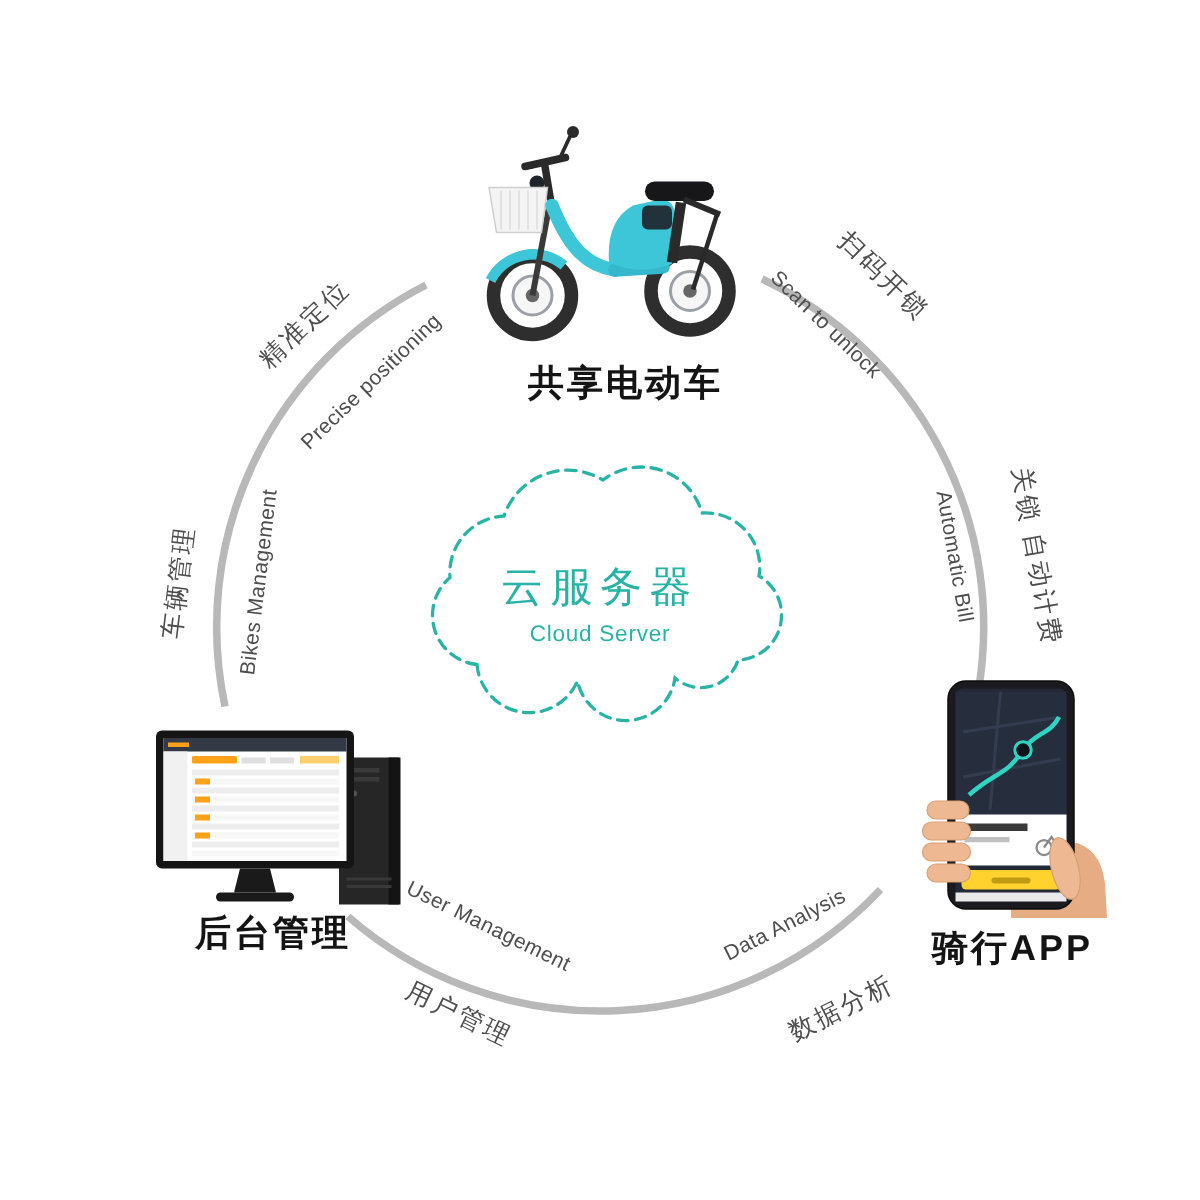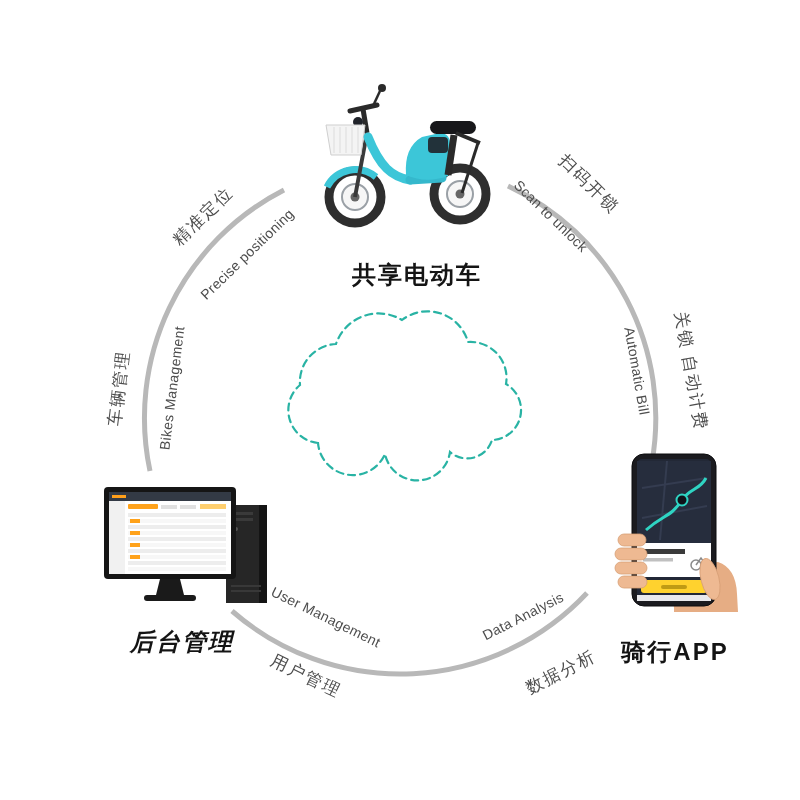--- a/index.html
+++ b/index.html
@@ -2,35 +2,35 @@
 <html><head>
 <meta charset="utf-8">
 <style>
   html,body{margin:0;padding:0;background:#fff;}
   body{font-family:"Liberation Sans","DejaVu Sans",sans-serif;}
   .stage{position:relative;width:800px;height:800px;background:#ffffff;overflow:hidden;}
   .layer{position:absolute;left:0;top:0;}
   .arc-label{position:absolute;white-space:nowrap;color:#4d4d4d;}
   .arc-zh{font-size:17px;letter-spacing:2px;}
   .arc-en{font-size:14px;letter-spacing:0.3px;}
-  .node-label{position:absolute;white-space:nowrap;color:#141414;font-size:24px;font-weight:bold;letter-spacing:2px;transform:translate(-50%,-50%);margin-top:20px;}
+  .node-label{position:absolute;white-space:nowrap;color:#141414;font-size:24px;font-weight:bold;letter-spacing:2px;transform:translate(-50%,-50%);}
   .pos-zh-precise{left:203px;top:216px;transform:translate(-50%,-50%) rotate(-44deg);}
   .pos-en-precise{left:247px;top:254px;transform:translate(-50%,-50%) rotate(-44deg);}
   .pos-zh-bikes{left:119px;top:388px;transform:translate(-50%,-50%) rotate(-83deg);}
   .pos-en-bikes{left:172px;top:388px;transform:translate(-50%,-50%) rotate(-83deg);}
   .pos-zh-scan{left:589px;top:184px;transform:translate(-50%,-50%) rotate(44deg);}
   .pos-en-scan{left:551px;top:216px;transform:translate(-50%,-50%) rotate(44deg);}
   .pos-zh-bill{left:691px;top:371px;transform:translate(-50%,-50%) rotate(80deg);}
   .pos-en-bill{left:637px;top:371px;transform:translate(-50%,-50%) rotate(80deg);}
   .pos-zh-user{left:306px;top:676px;transform:translate(-50%,-50%) rotate(26deg);}
   .pos-en-user{left:326px;top:617px;transform:translate(-50%,-50%) rotate(26deg);}
   .pos-zh-data{left:561px;top:672px;transform:translate(-50%,-50%) rotate(-27deg);}
   .pos-en-data{left:523px;top:616px;transform:translate(-50%,-50%) rotate(-27deg);}
   .pos-bike-label{left:417px;top:255px;}
-  .pos-admin-label{left:182px;top:622px;font-style:italic;}
+  .pos-admin-label{left:182px;top:622px;}
   .pos-app-label{left:675px;top:632px;text-align:center;}
   .cloud-text{position:absolute;left:400px;top:402px;transform:translate(-50%,-50%);text-align:center;color:#29b3a4;}
   .cloud-title{font-size:28px;letter-spacing:5px;font-weight:500;}
   .cloud-sub{font-size:15px;margin-top:4px;letter-spacing:0.5px;}
 </style>
 </head>
 <body>
 
 <div class="stage">
 
@@ -128,20 +128,24 @@
       <g fill="#eeb992" stroke="#d79f75" stroke-width="0.8">
         <rect x="6" y="86" width="28" height="12" rx="6"></rect>
         <rect x="3" y="100" width="32" height="12" rx="6"></rect>
         <rect x="3" y="114" width="32" height="12" rx="6"></rect>
         <rect x="6" y="128" width="29" height="12" rx="6"></rect>
         <ellipse cx="98" cy="131" rx="9" ry="21" transform="rotate(-14 98 131)"></ellipse>
       </g>
     </g>
   </svg>
 
+  <div class="cloud-text">
+    <div class="cloud-title">云服务器</div>
+    <div class="cloud-sub">Cloud Server</div>
+  </div>
 
   <div class="node-label pos-bike-label">共享电动车</div>
   <div class="node-label pos-admin-label">后台管理</div>
   <div class="node-label pos-app-label">骑行APP</div>
 
   <div class="arc-label arc-zh pos-zh-precise">精准定位</div>
   <div class="arc-label arc-en pos-en-precise">Precise positioning</div>
 
   <div class="arc-label arc-zh pos-zh-bikes">车辆管理</div>
   <div class="arc-label arc-en pos-en-bikes">Bikes Management</div>

